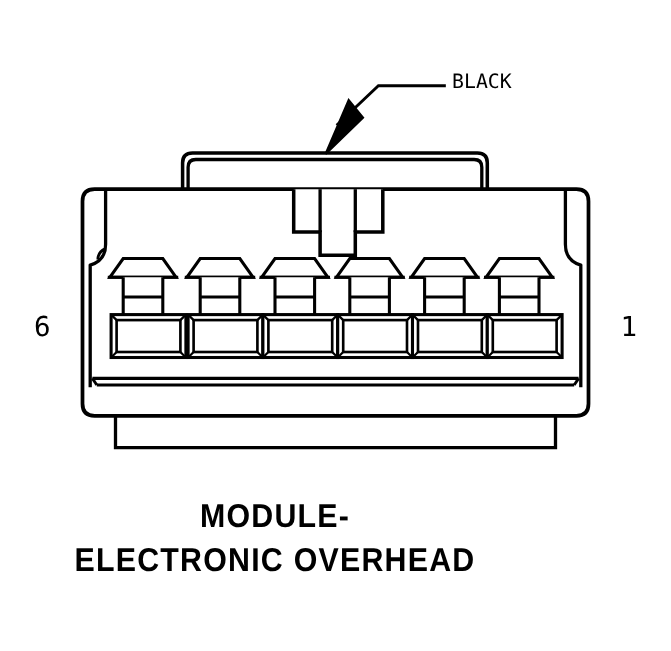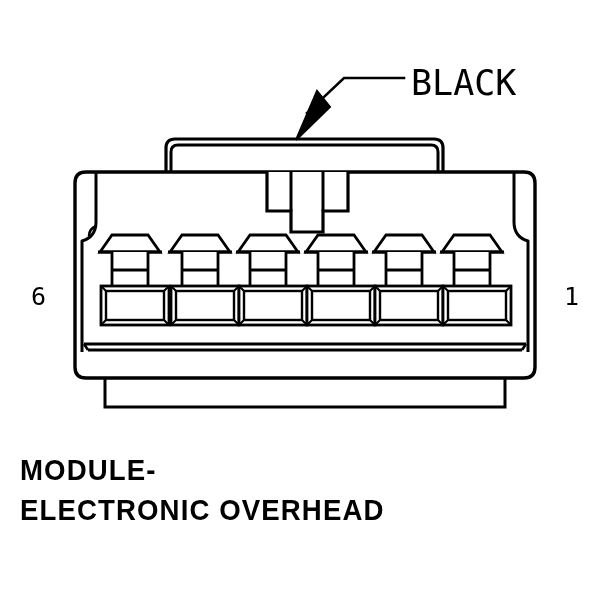--- a/index.html
+++ b/index.html
@@ -30,41 +30,41 @@
   .lbl {
     position: absolute;
     color: #000000;
     white-space: pre;
     line-height: 1;
   }
   #wire-color-label {
     left: 411px;
     top: 66px;
     font-family: "DejaVu Sans Mono", monospace;
-    font-size: 35px;
+    font-size: 18px;
     letter-spacing: 0px;
   }
   #pin-label-left {
     left: 31px;
     top: 284px;
     font-family: "DejaVu Sans Mono", monospace;
     font-size: 25px;
   }
   #pin-label-right {
     left: 564px;
     top: 284px;
     font-family: "DejaVu Sans Mono", monospace;
     font-size: 25px;
   }
   #caption-block {
     position: absolute;
     left: 0;
     top: 450px;
     width: 500px;
-    text-align: left;
+    text-align: center;
   }
   .caption-line {
     display: block;
     color: #000000;
     font-family: "Liberation Sans", sans-serif;
     font-weight: bold;
     font-size: 30px;
     letter-spacing: 1.2px;
     line-height: 40px;
     transform: scaleX(0.92);

